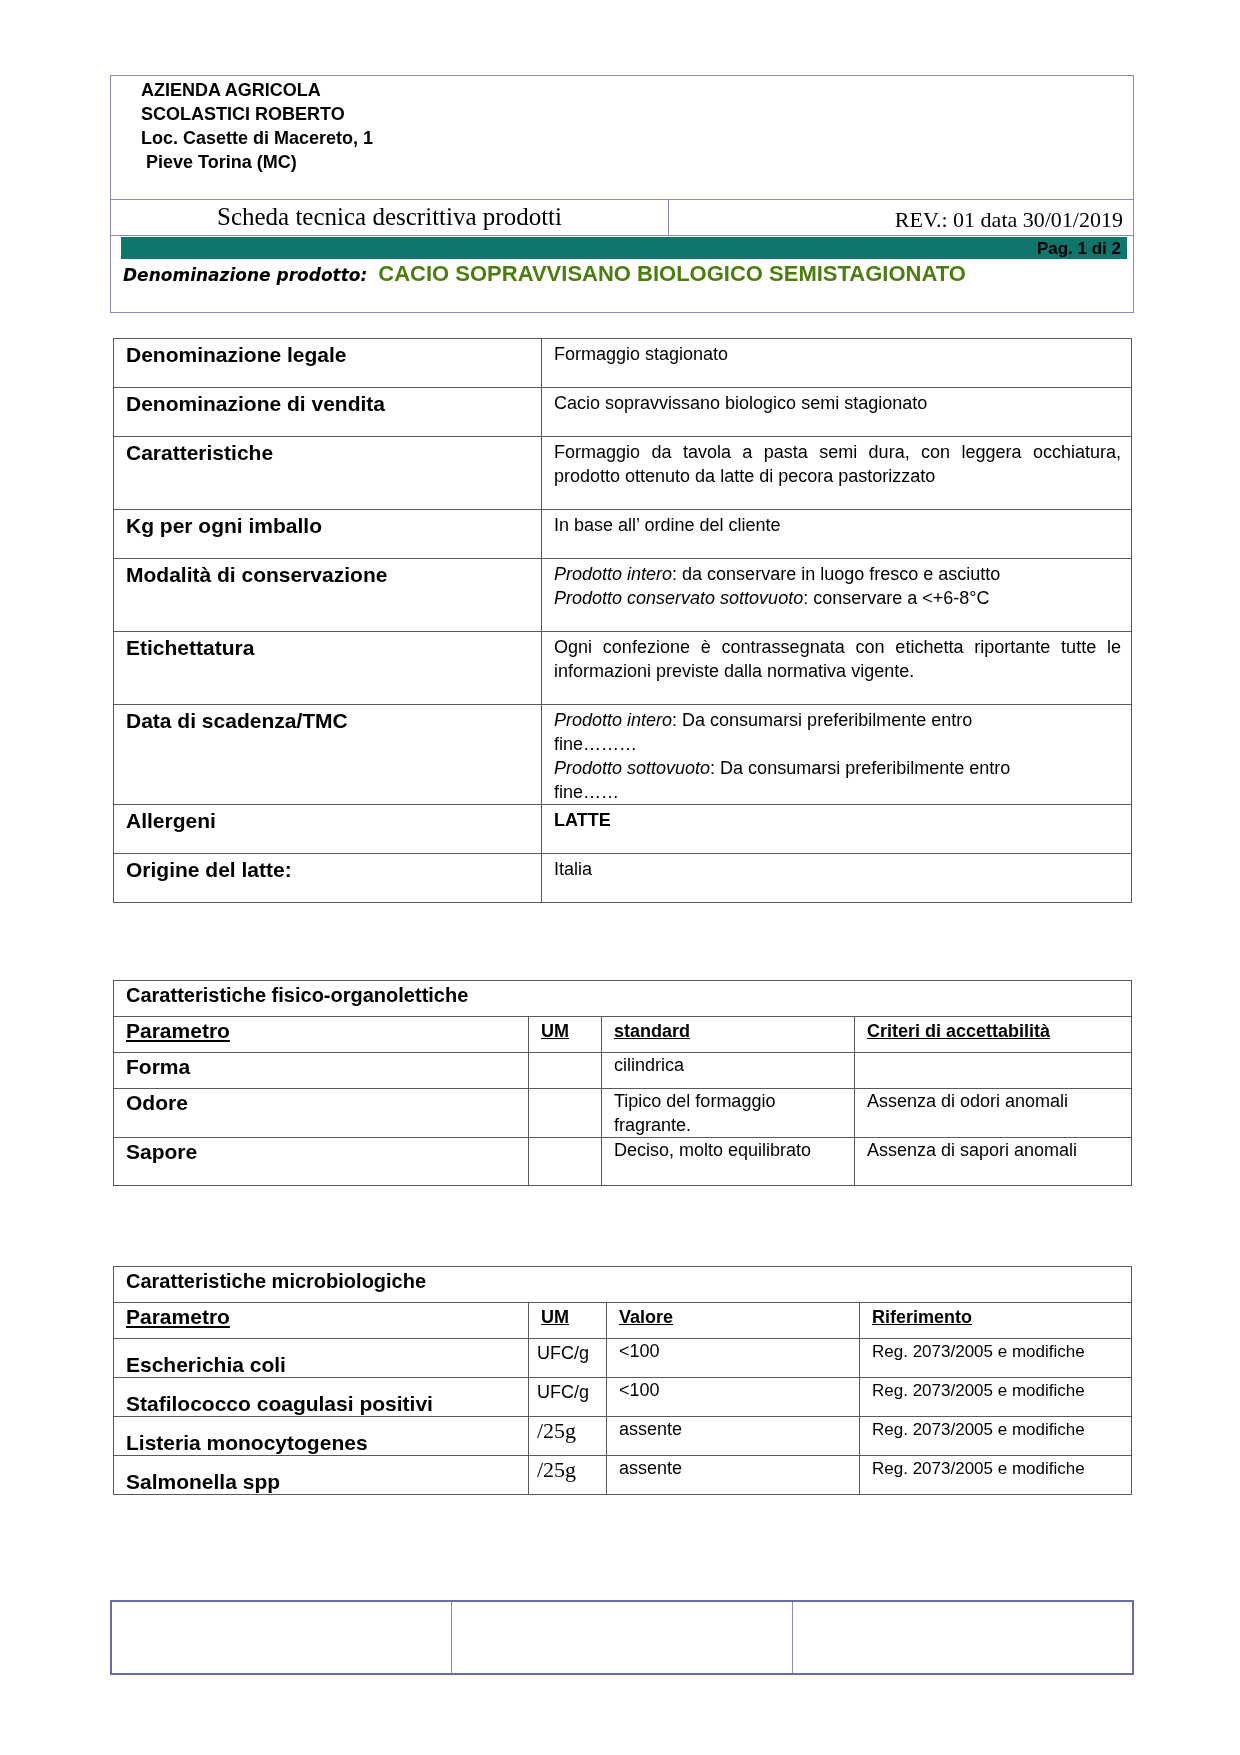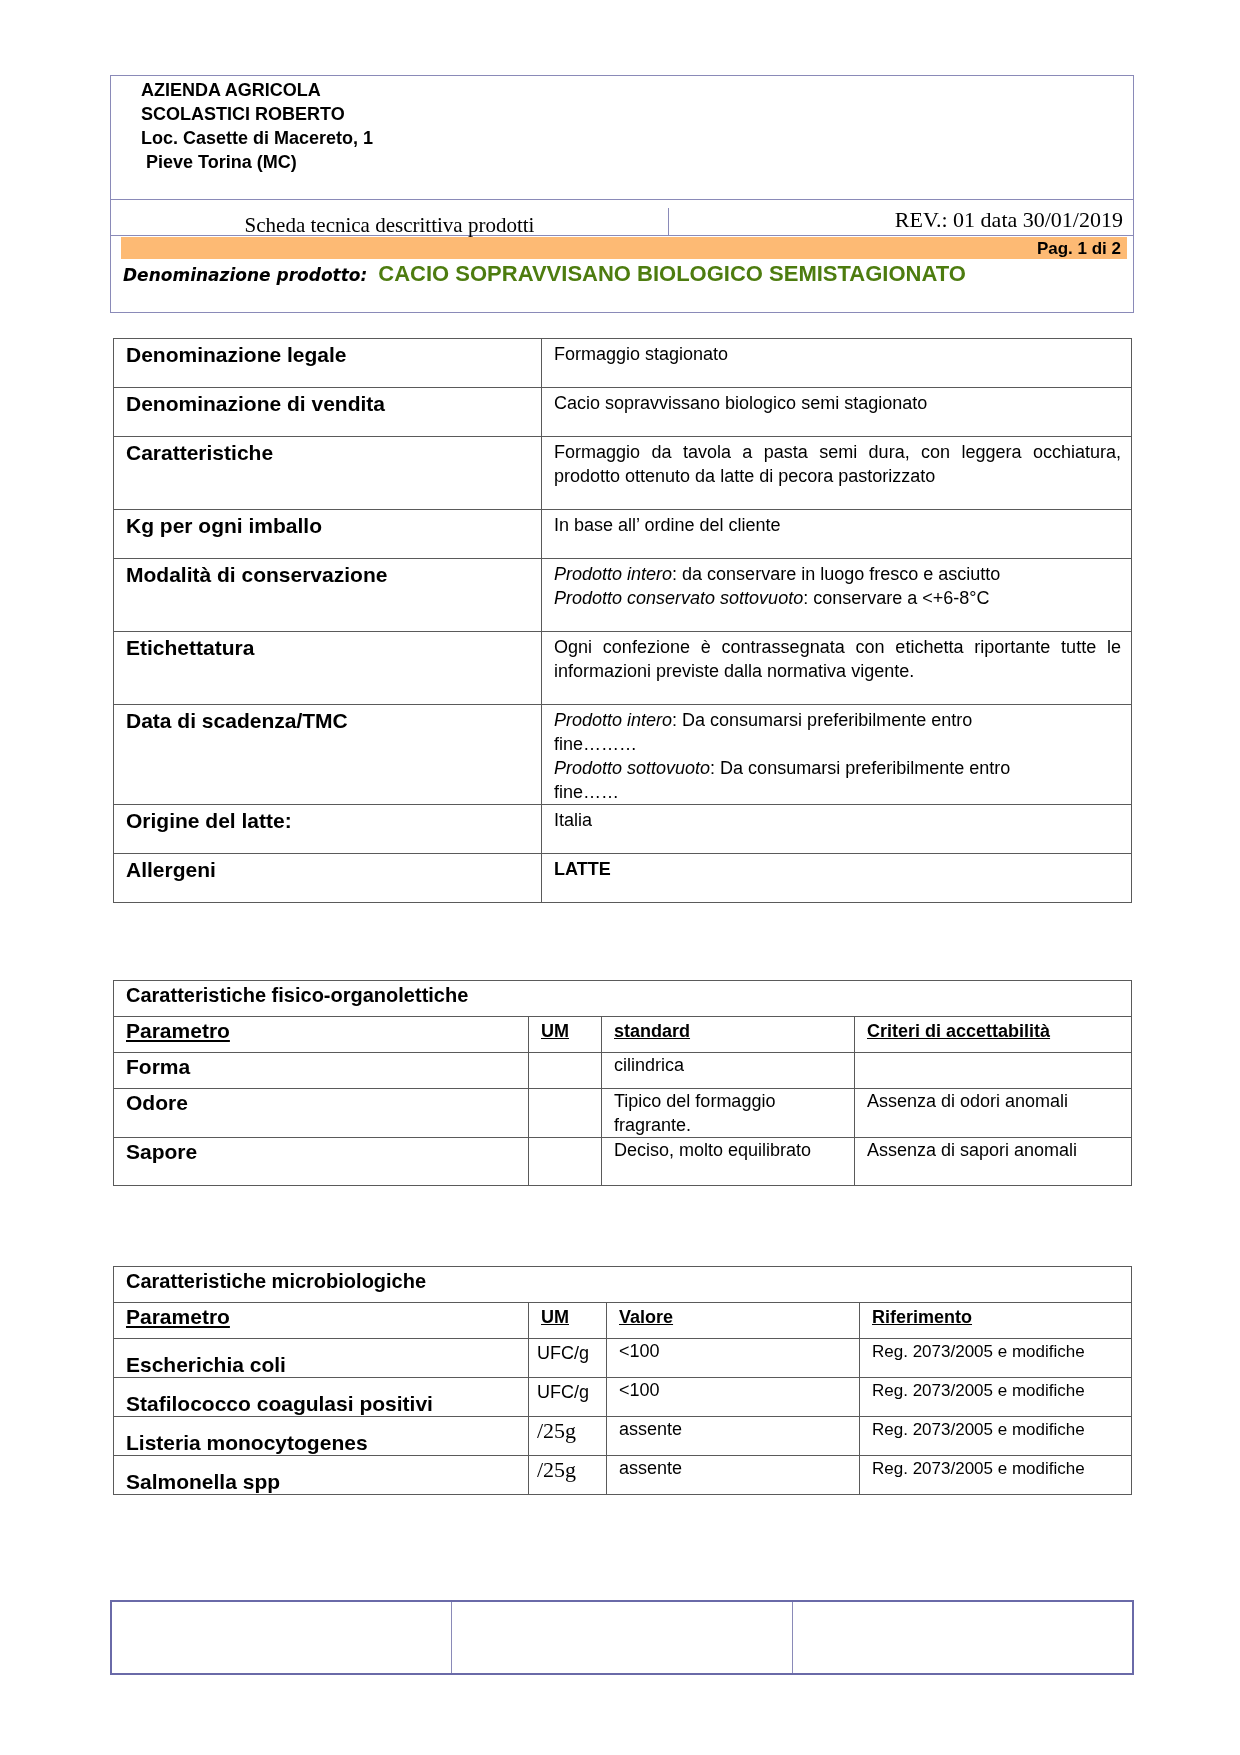--- a/index.html
+++ b/index.html
@@ -3,23 +3,23 @@
 <meta charset="utf-8">
 <style>
   html, body { margin: 0; padding: 0; background: #ffffff; }
   body { width: 1240px; height: 1755px; position: relative; font-family: "Liberation Sans", sans-serif; color: #000; }
 
   
   .hdr { position: absolute; left: 110px; top: 75px; width: 1024px; height: 238px; border: 1px solid #8a8ab8; box-sizing: border-box; }
   .hdr-company { position: absolute; left: 30px; top: 2px; font-weight: bold; font-size: 18px; line-height: 24px; }
   .hdr-company div { white-space: pre; }
   .hdr-row2 { position: absolute; left: 0; top: 123px; width: 100%; height: 37px; border-top: 1px solid #8a8ab8; border-bottom: 1px solid #8a8ab8; box-sizing: border-box; display: flex; }
-  .hdr-doc { width: 557px; border-right: 1px solid #8a8ab8; font-family: "Liberation Serif", serif; font-size: 21px; text-align: center; line-height: 34px; margin-top: 8px; }
+  .hdr-doc { width: 557px; border-right: 1px solid #8a8ab8; font-family: "Liberation Serif", serif; font-size: 25px; text-align: center; line-height: 34px; }
   .hdr-rev { flex: 1; font-family: "Liberation Serif", serif; font-size: 22px; text-align: right; padding-right: 10px; line-height: 40px; }
-  .hdr-page { position: absolute; left: 10px; top: 161px; width: 1006px; height: 22px; background: #fdba74; text-align: right; font-weight: bold; font-size: 17px; line-height: 24px; box-sizing: border-box; padding-right: 6px; }
+  .hdr-page { position: absolute; left: 10px; top: 161px; width: 1006px; height: 22px; background: #0f766e; text-align: right; font-weight: bold; font-size: 17px; line-height: 24px; box-sizing: border-box; padding-right: 6px; }
   .hdr-prod { position: absolute; left: 12px; top: 186px; font-size: 18px; line-height: 24px; }
   .hdr-prod-label { font-style: italic; font-weight: bold; font-family: "DejaVu Sans", sans-serif; font-size: 17px; }
   .hdr-prod-name { color: #4d7c0f; font-weight: bold; font-size: 22px; margin-left: 6px; }
 
   table { border-collapse: collapse; position: absolute; left: 113px; width: 1019px; }
   td { border: 1px solid #5a5a5a; vertical-align: top; padding: 0 10px; font-size: 18px; line-height: 24px; }
 
   
   .spec { top: 338px; }
   .spec td.k { width: 405px; font-weight: bold; font-size: 21px; padding-top: 4px; padding-left: 12px; }
@@ -111,26 +111,26 @@
   <tr class="xtall">
     <td class="k">Data di scadenza/TMC</td>
     <td class="v">
       <div><span class="it">Prodotto intero</span><span>: Da consumarsi preferibilmente entro</span></div>
       <div>fine………</div>
       <div><span class="it">Prodotto sottovuoto</span><span>: Da consumarsi preferibilmente entro</span></div>
       <div>fine……</div>
     </td>
   </tr>
   <tr>
+    <td class="k">Allergeni</td>
+    <td class="v b">LATTE</td>
+  </tr>
+  <tr>
     <td class="k">Origine del latte:</td>
     <td class="v">Italia</td>
-  </tr>
-  <tr>
-    <td class="k">Allergeni</td>
-    <td class="v b">LATTE</td>
   </tr>
 </tbody>
   </table>
 
 <table class="org">
   <tbody>
       <tr>
     <td class="title" colspan="4">Caratteristiche fisico-organolettiche</td>
   </tr>
   <tr>

